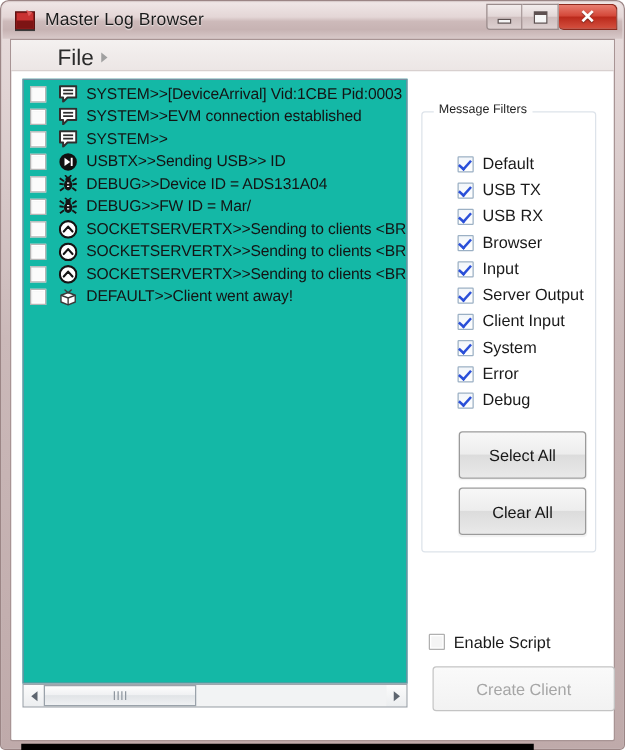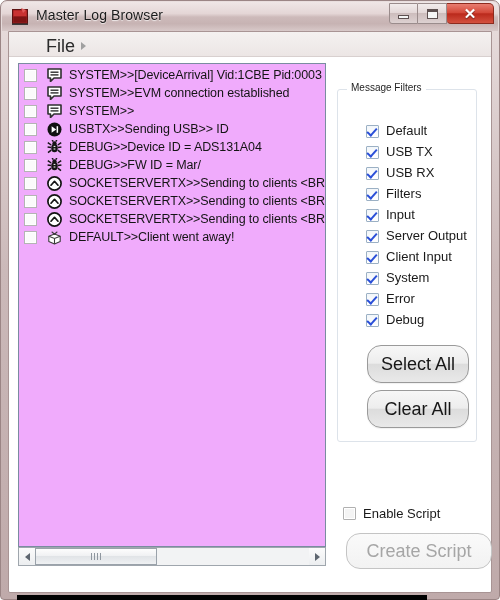--- a/index.html
+++ b/index.html
@@ -137,21 +137,21 @@
     border-top: 4px solid transparent;
     border-bottom: 4px solid transparent;
   }
 
   
   .loglist {
     position: absolute;
     left: 9px; top: 31px;
     width: 308px; height: 484px;
     box-sizing: border-box;
-    background: #f0abfc;
+    background: #14b8a6;
     border: 1px solid #7a8ca0;
     overflow: hidden;
   }
   .log-rows {
     position: absolute;
     left: 0; top: 2px;
     width: 306px;
   }
   .log-row {
     height: 18px;
@@ -285,23 +285,23 @@
     margin-left: 7px;
     font-size: 13px;
     color: #1a1a1a;
     white-space: nowrap;
   }
 
   
   .btn {
     box-sizing: border-box;
     border: 1px solid #9a9a9a;
-    border-radius: 14px;
+    border-radius: 3px;
     background: linear-gradient(to bottom, #f7f7f7 0%, #ededed 48%, #dcdcdc 50%, #e9e9e9 100%);
-    font-size: 18px;
+    font-size: 13px;
     color: #171717;
     display: flex;
     align-items: center;
     justify-content: center;
     box-shadow: 0 1px 1px rgba(0,0,0,0.06);
   }
   .btn-select-all {
     position: absolute;
     left: 358px; top: 313px;
     width: 102px; height: 38px;
@@ -522,21 +522,21 @@
           <div class="filter-row">
             <div class="cb checked"></div>
             <span class="cb-label">USB TX</span>
           </div>
           <div class="filter-row">
             <div class="cb checked"></div>
             <span class="cb-label">USB RX</span>
           </div>
           <div class="filter-row">
             <div class="cb checked"></div>
-            <span class="cb-label">Filters</span>
+            <span class="cb-label">Browser</span>
           </div>
           <div class="filter-row">
             <div class="cb checked"></div>
             <span class="cb-label">Input</span>
           </div>
           <div class="filter-row">
             <div class="cb checked"></div>
             <span class="cb-label">Server Output</span>
           </div>
           <div class="filter-row">
@@ -559,17 +559,17 @@
     </div>
 
     <div class="btn btn-select-all">Select All</div>
     <div class="btn btn-clear-all">Clear All</div>
 
     <div class="enable-script">
       <div class="cb unchecked"></div>
       <span class="cb-label">Enable Script</span>
     </div>
 
-    <div class="btn btn-create-script">Create Script</div>
+    <div class="btn btn-create-script">Create Client</div>
 
     <div class="console-strip"></div>
   </div>
 </div>
 
 </body></html>

